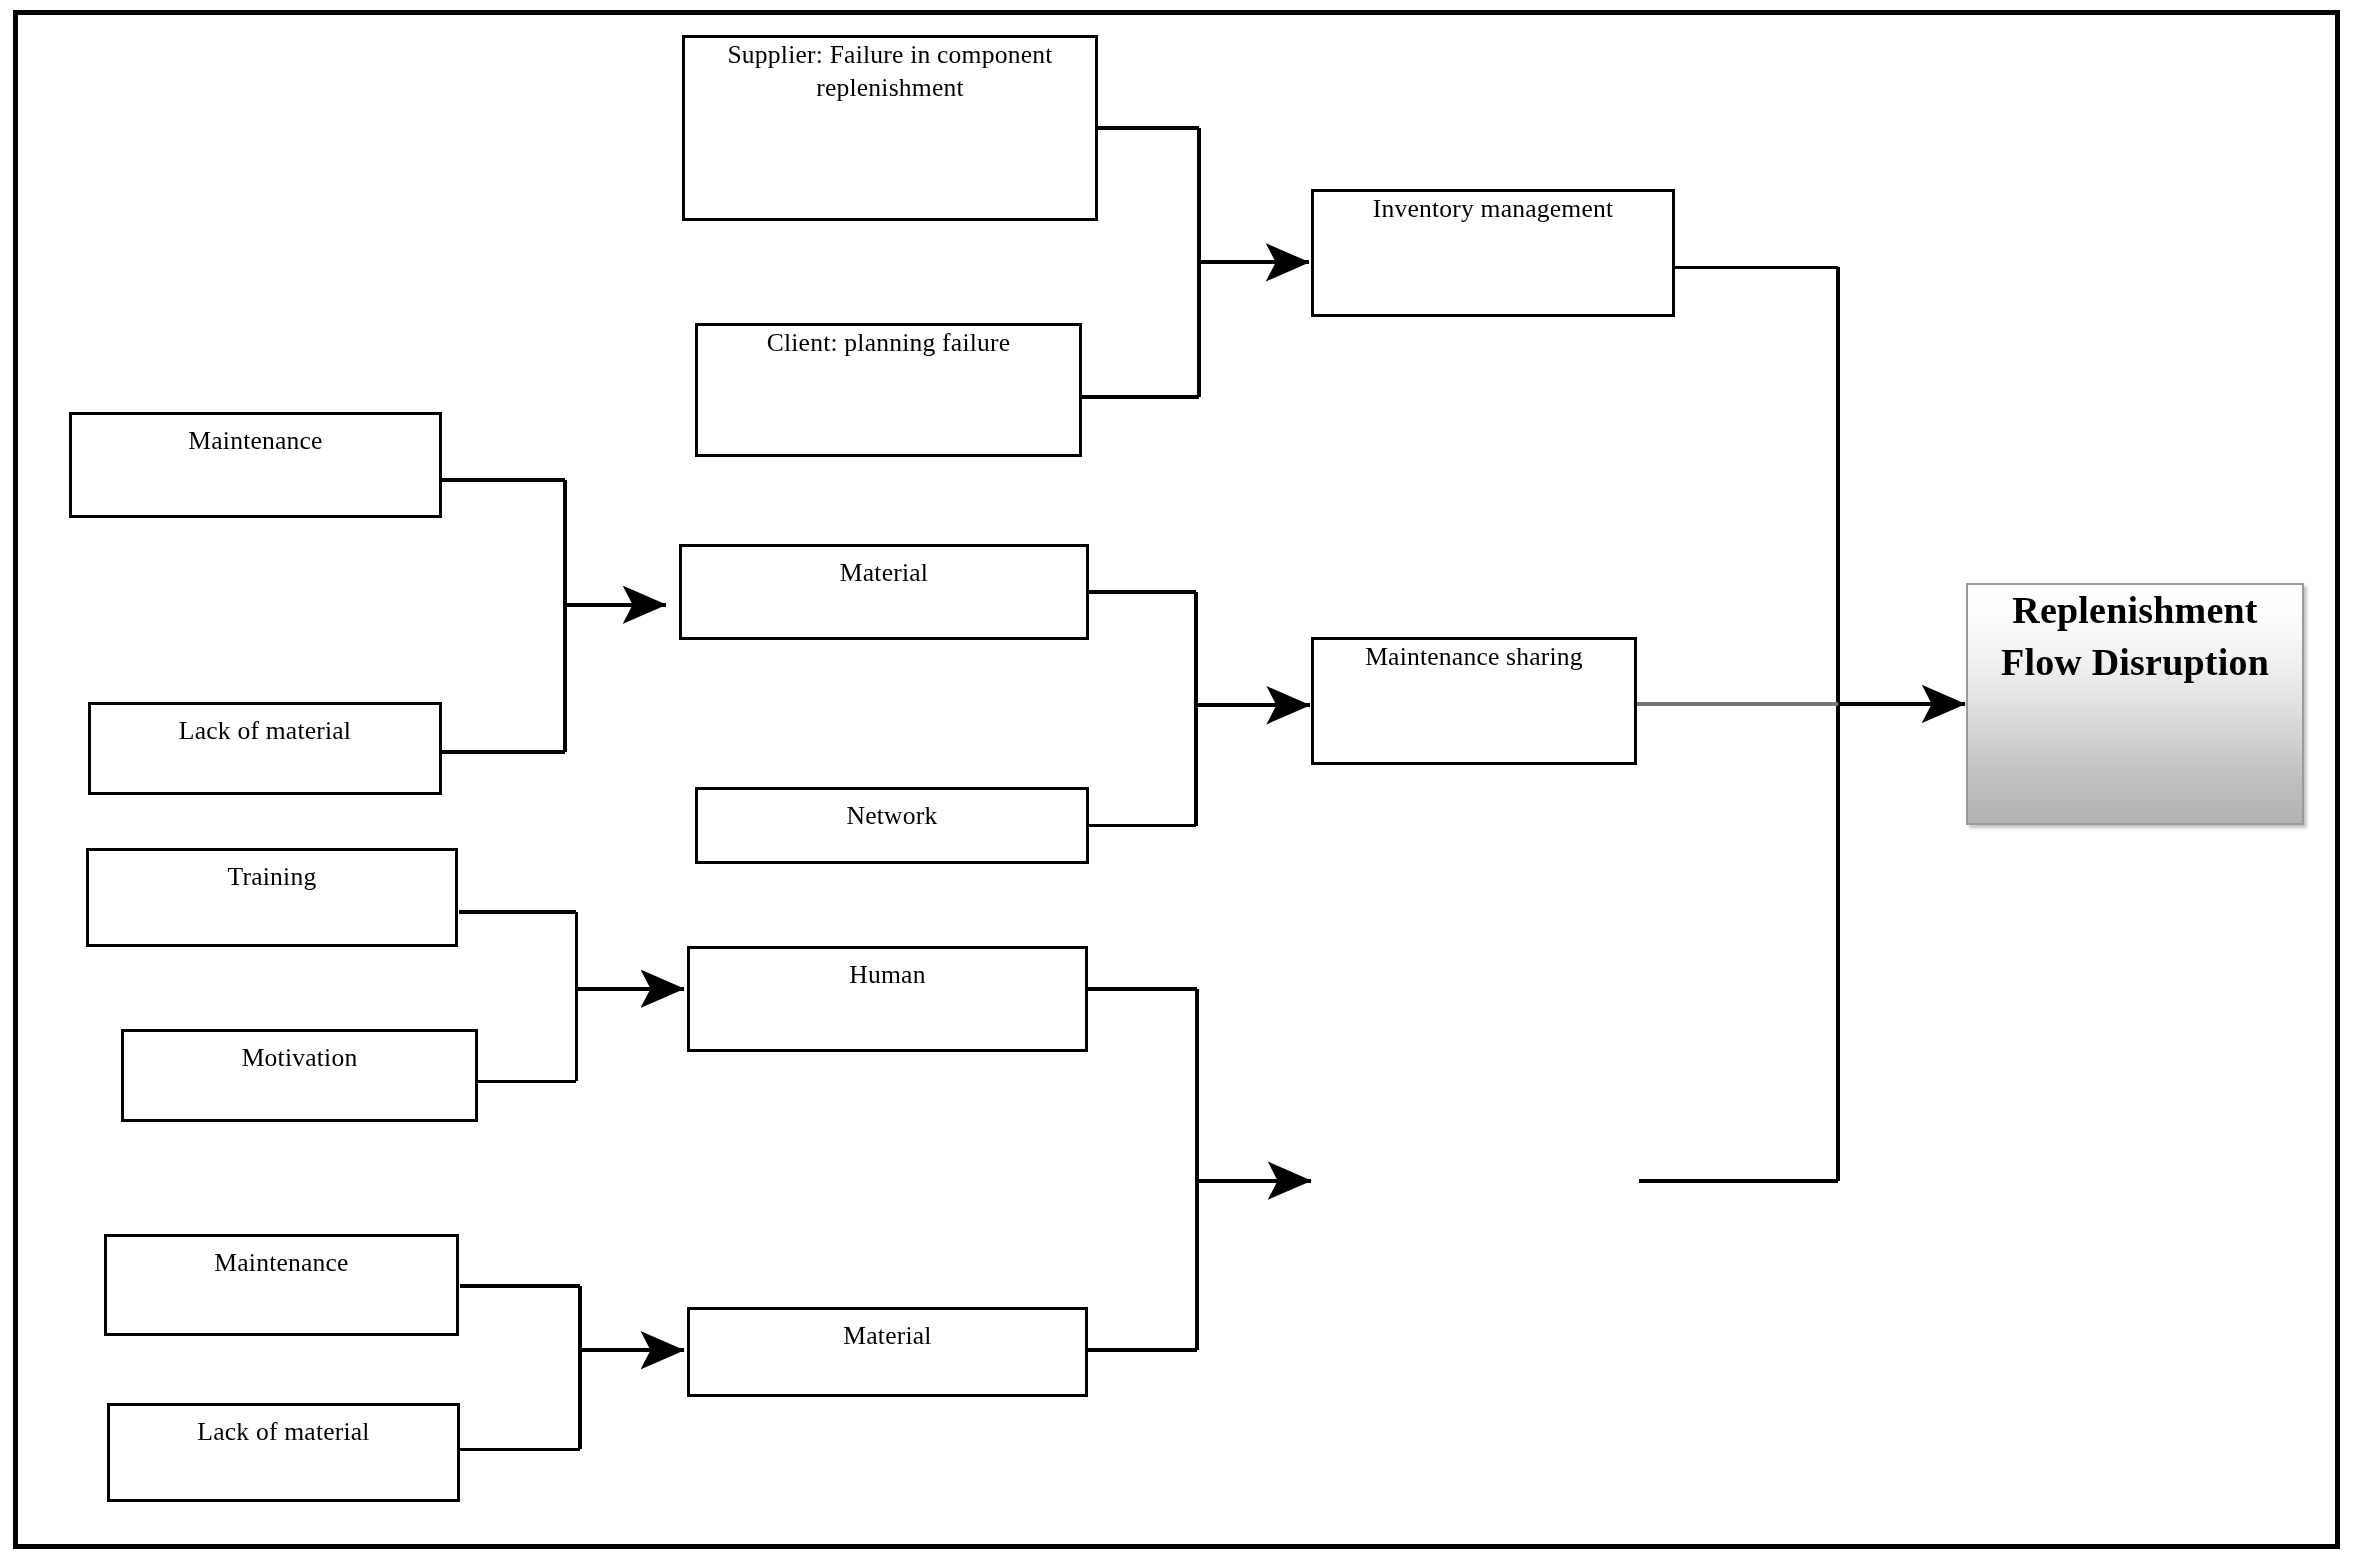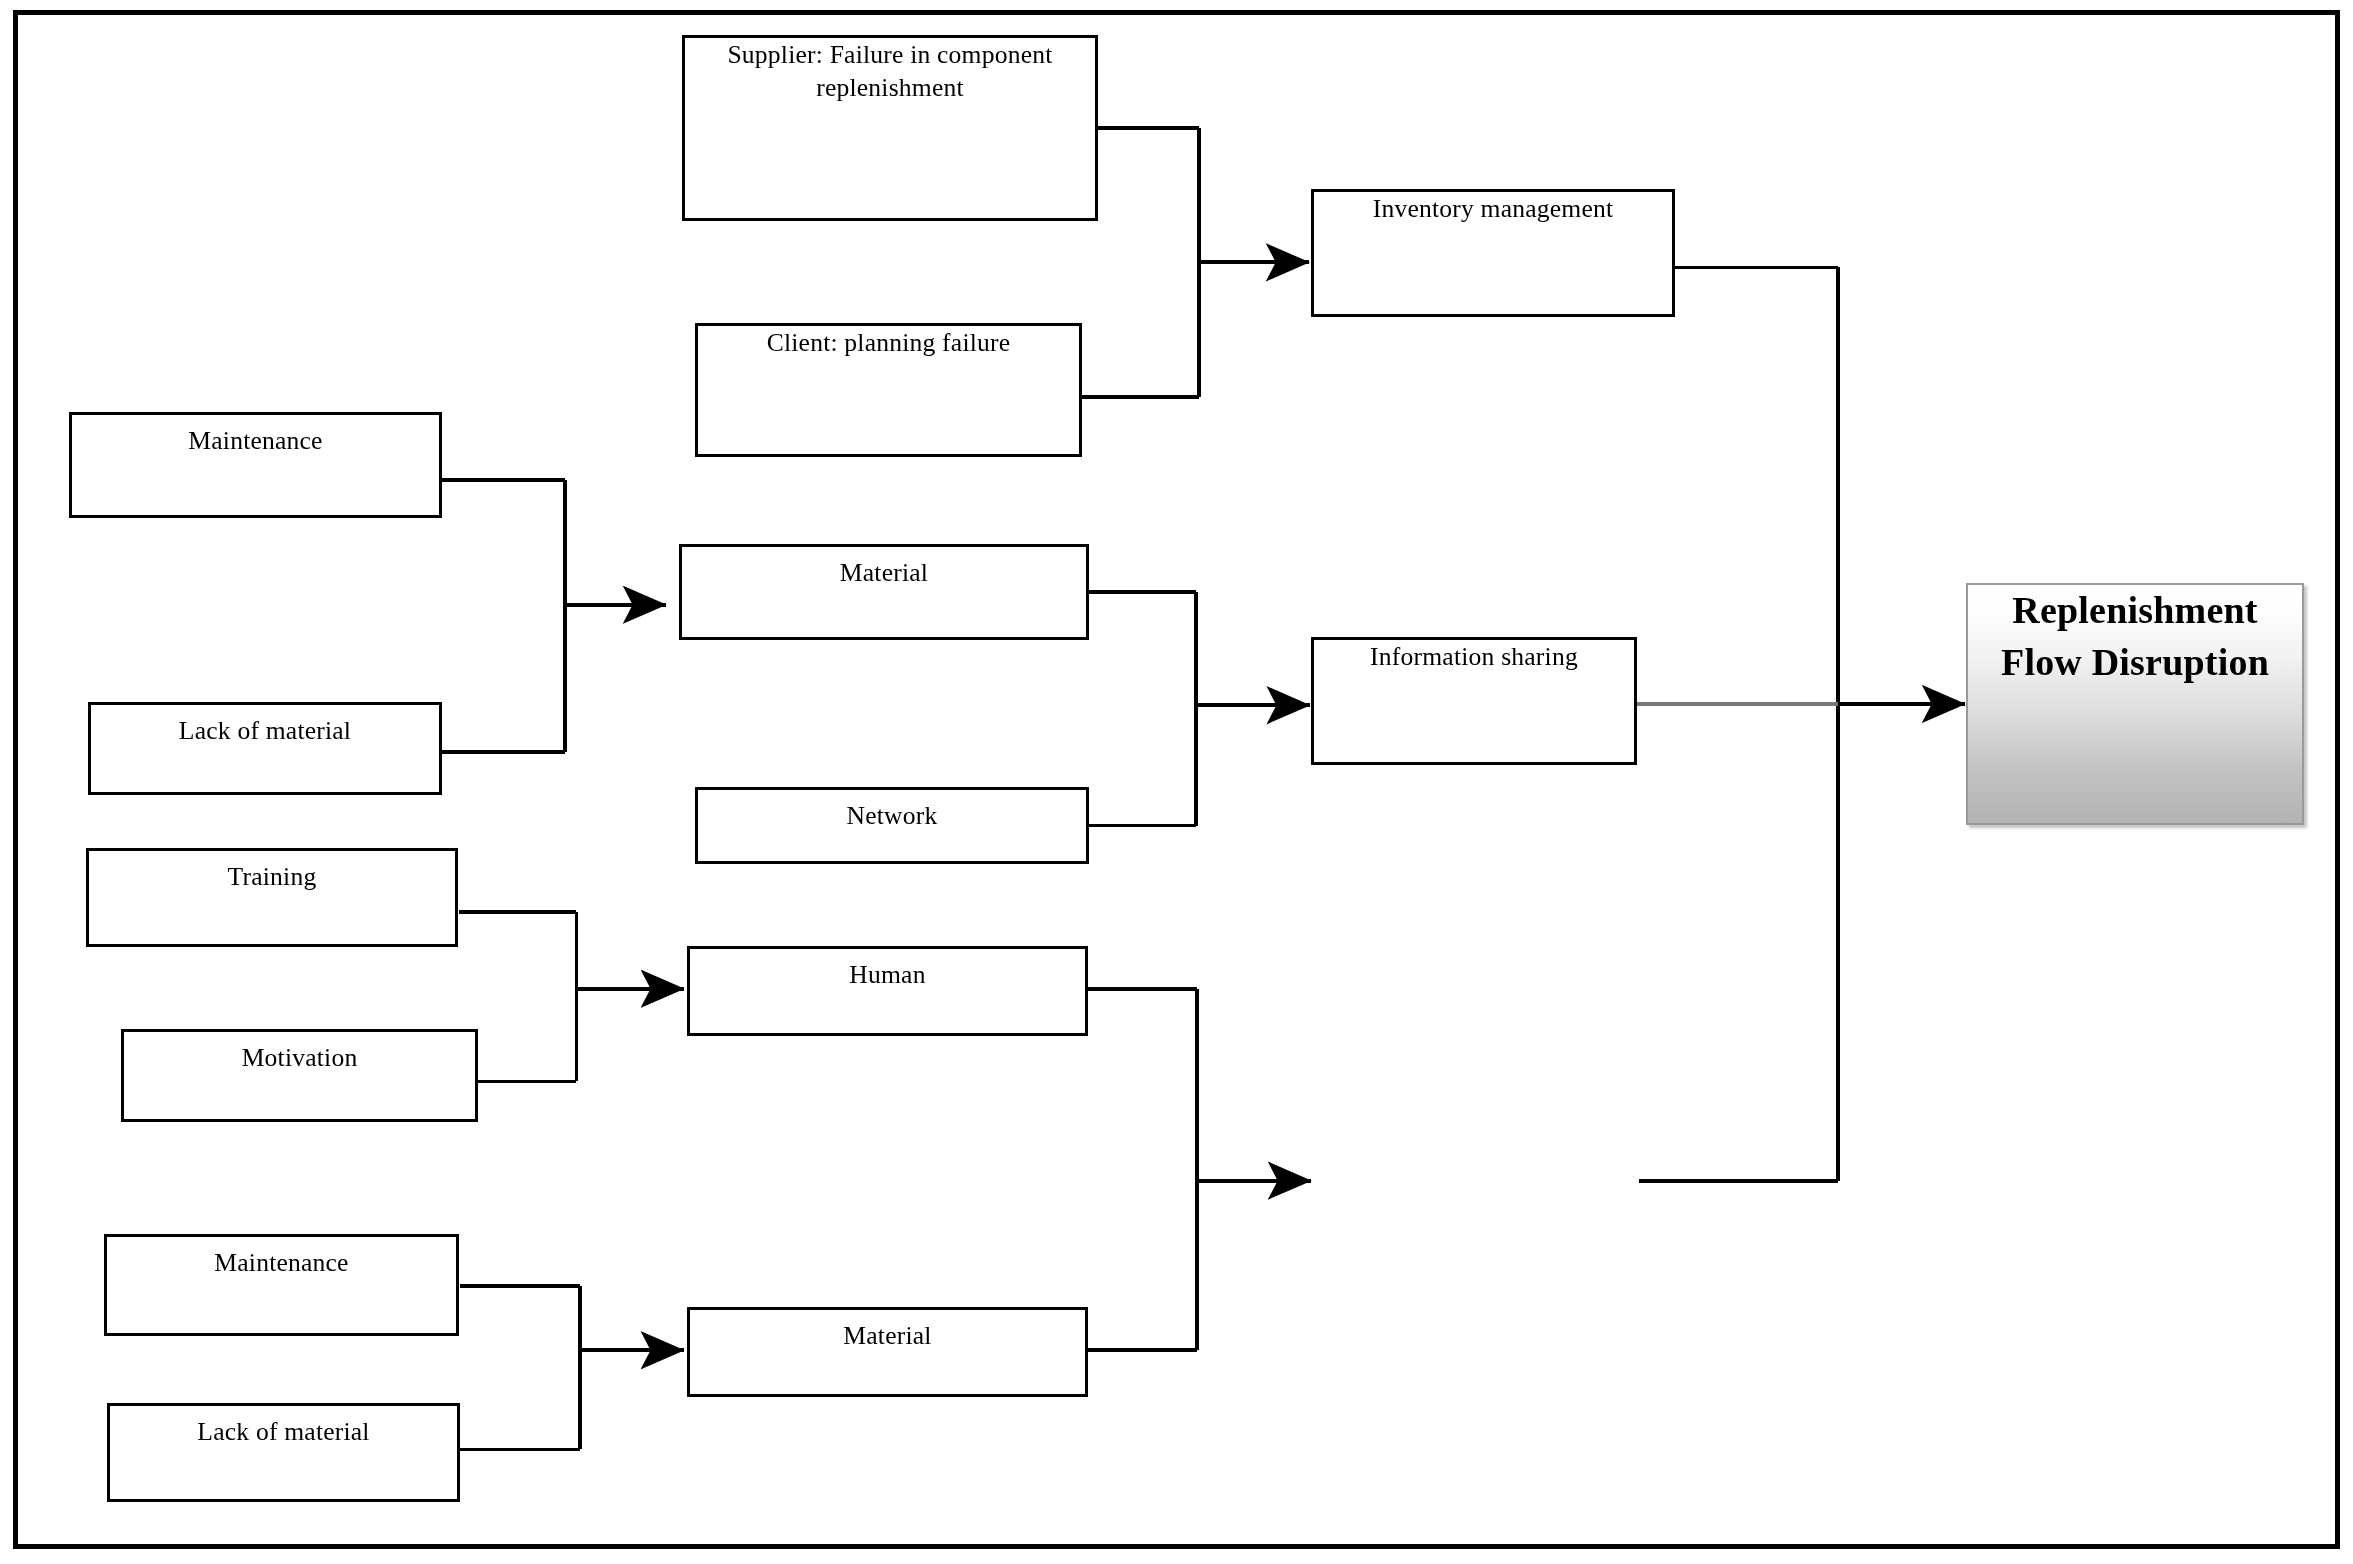--- a/index.html
+++ b/index.html
@@ -135,42 +135,42 @@
   </div>
 
   <div class="node" id="node-training" style="left:86px;top:848px;width:372px;height:99px;">
     <span class="lbl">Training</span>
   </div>
 
   <div class="node" id="node-motivation" style="left:101px;top:1029px;width:357px;height:93px;margin-left:20px;">
     <span class="lbl">Motivation</span>
   </div>
 
-  <div class="node" id="node-human" style="left:687px;top:946px;width:401px;height:90px;">
+  <div class="node" id="node-human" style="left:687px;top:946px;width:401px;height:106px;">
     <span class="lbl">Human</span>
   </div>
 
   <div class="node" id="node-maintenance-bottom" style="left:104px;top:1234px;width:355px;height:102px;">
     <span class="lbl">Maintenance</span>
   </div>
 
   <div class="node" id="node-lack-of-material-bottom" style="left:107px;top:1403px;width:353px;height:99px;">
     <span class="lbl">Lack of material</span>
   </div>
 
   <div class="node" id="node-material-bottom" style="left:687px;top:1307px;width:401px;height:90px;">
     <span class="lbl">Material</span>
   </div>
 
   <div class="node vcenter" id="node-inventory-management" style="left:1311px;top:189px;width:364px;height:128px;">
     <span class="lbl">Inventory management</span>
   </div>
 
   <div class="node vcenter" id="node-information-sharing" style="left:1311px;top:637px;width:326px;height:128px;">
-    <span class="lbl">Information sharing</span>
+    <span class="lbl">Maintenance sharing</span>
   </div>
 
 
   <div class="node vcenter" id="node-replenishment" style="left:1966px;top:583px;width:338px;height:242px;">
     <span class="lbl">Replenishment Flow Disruption</span>
   </div>
 
 </div>
 
 

